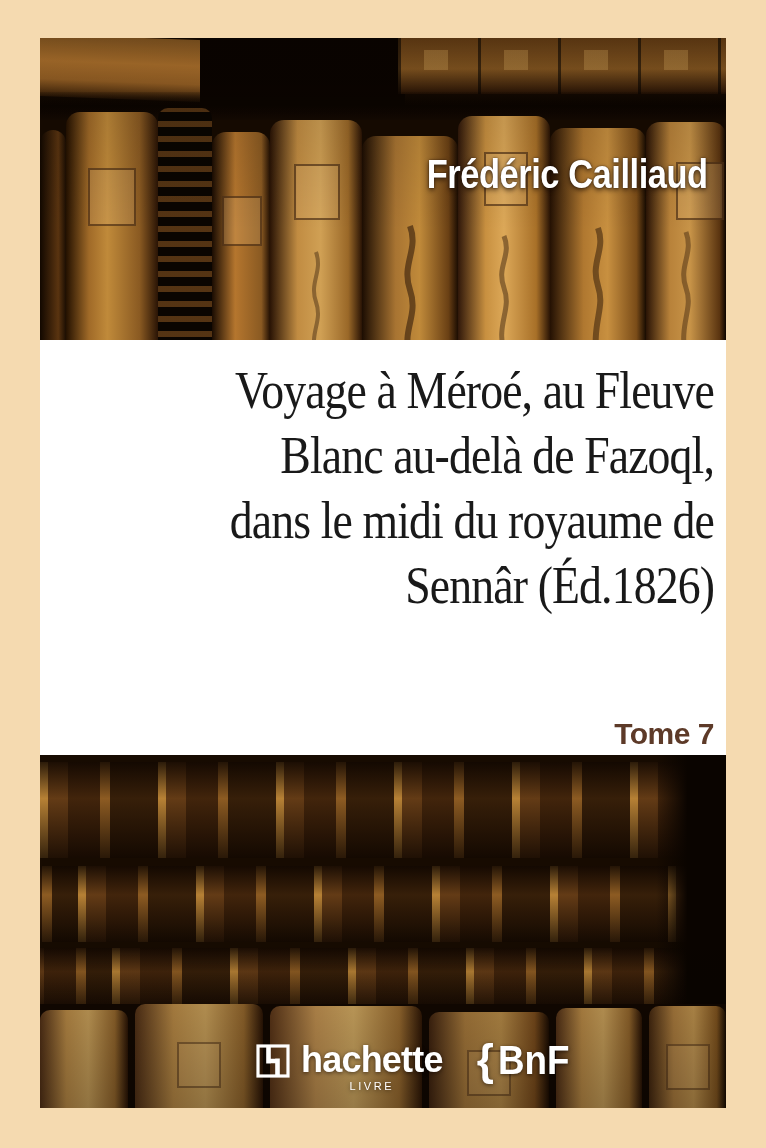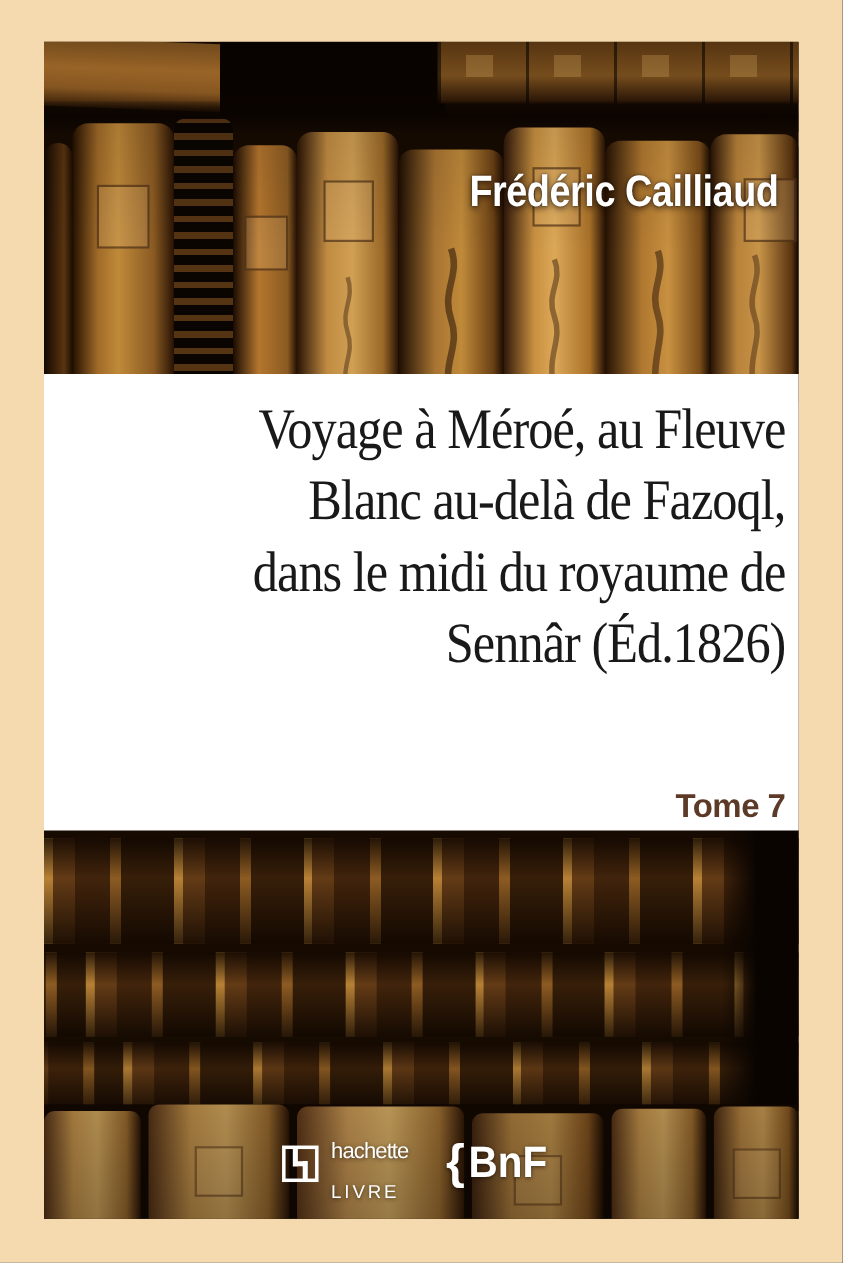--- a/index.html
+++ b/index.html
@@ -97,22 +97,22 @@
     color:var(--author-text,#fff);
     transform:scaleX(.86);transform-origin:100% 50%;
     text-shadow:0 2px 6px rgba(20,8,0,.75),0 0 2px rgba(20,8,0,.6);
     white-space:nowrap;
   }
   
   .publisher{position:absolute;left:216px;bottom:16px;display:flex;align-items:center;z-index:4;
     color:#fff;text-shadow:0 1px 4px rgba(10,4,0,.6);}
   .hlogo{width:34px;height:34px;flex:0 0 auto;}
   .hword{margin-left:11px;line-height:1;}
-  .hname{font-size:20px;font-weight:400;letter-spacing:-.8px;margin-top:13px;}
-  .hsub{font-size:17px;letter-spacing:2.6px;margin-top:18px;}
+  .hname{font-size:36px;font-weight:700;letter-spacing:-.8px;margin-top:13px;}
+  .hsub{font-size:11px;letter-spacing:2.6px;margin-top:3px;text-align:center;}
   .bnf{display:flex;align-items:center;margin-left:34px;margin-bottom:2px;}
   .brace{font-size:44px;font-weight:600;line-height:1;margin-right:4px;}
   .bnfname{font-size:40px;font-weight:bold;line-height:1;transform:scaleX(.92);transform-origin:0 50%;}
 </style>
 </head>
 <body>
 
 <div class="cover">
 
   <div class="photo">

